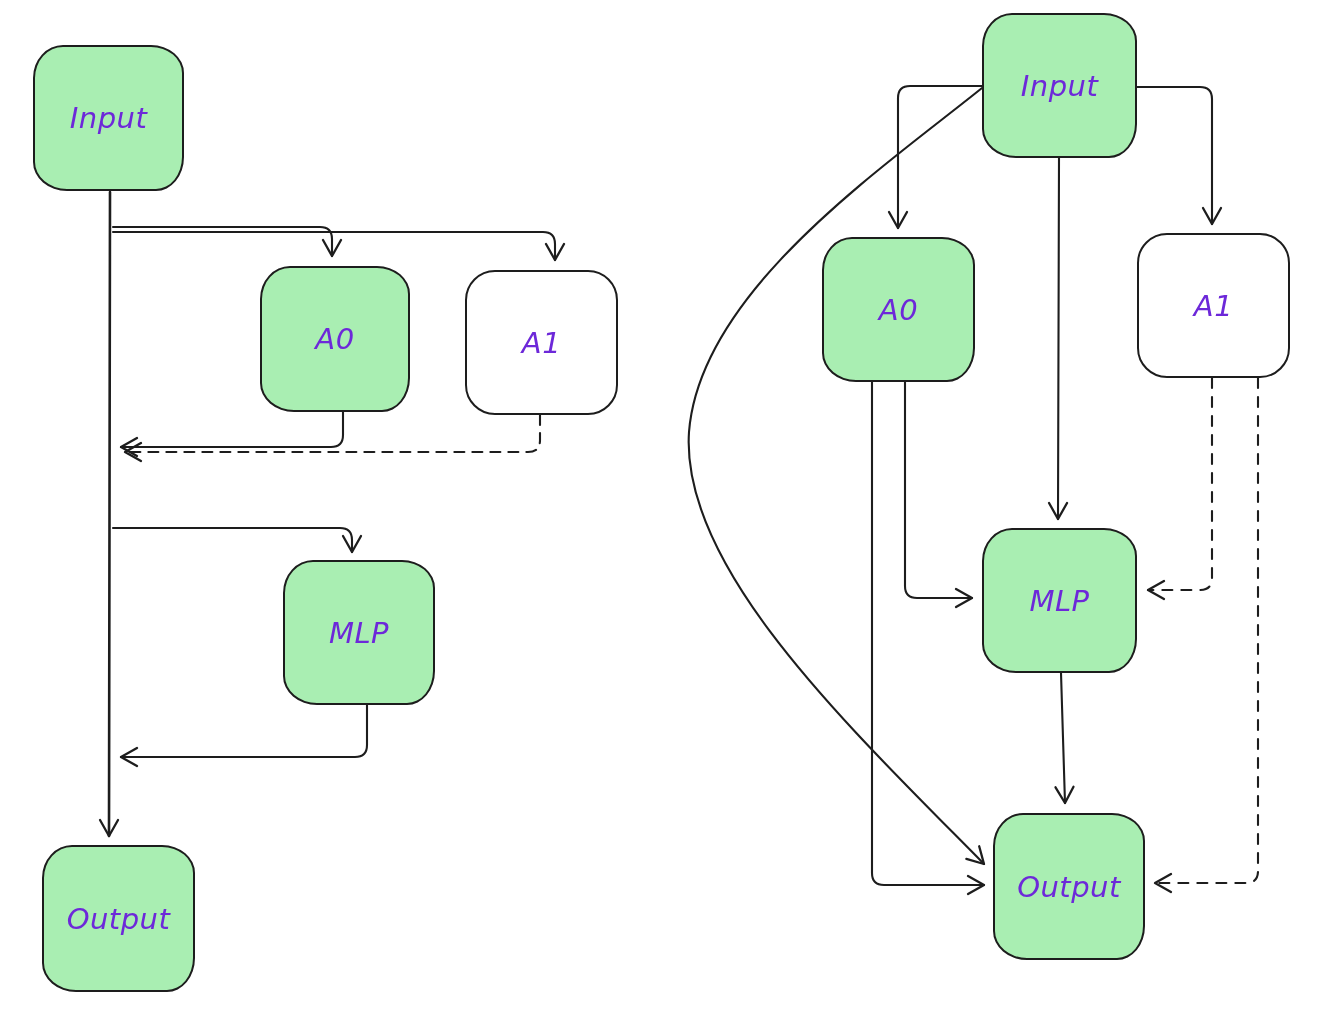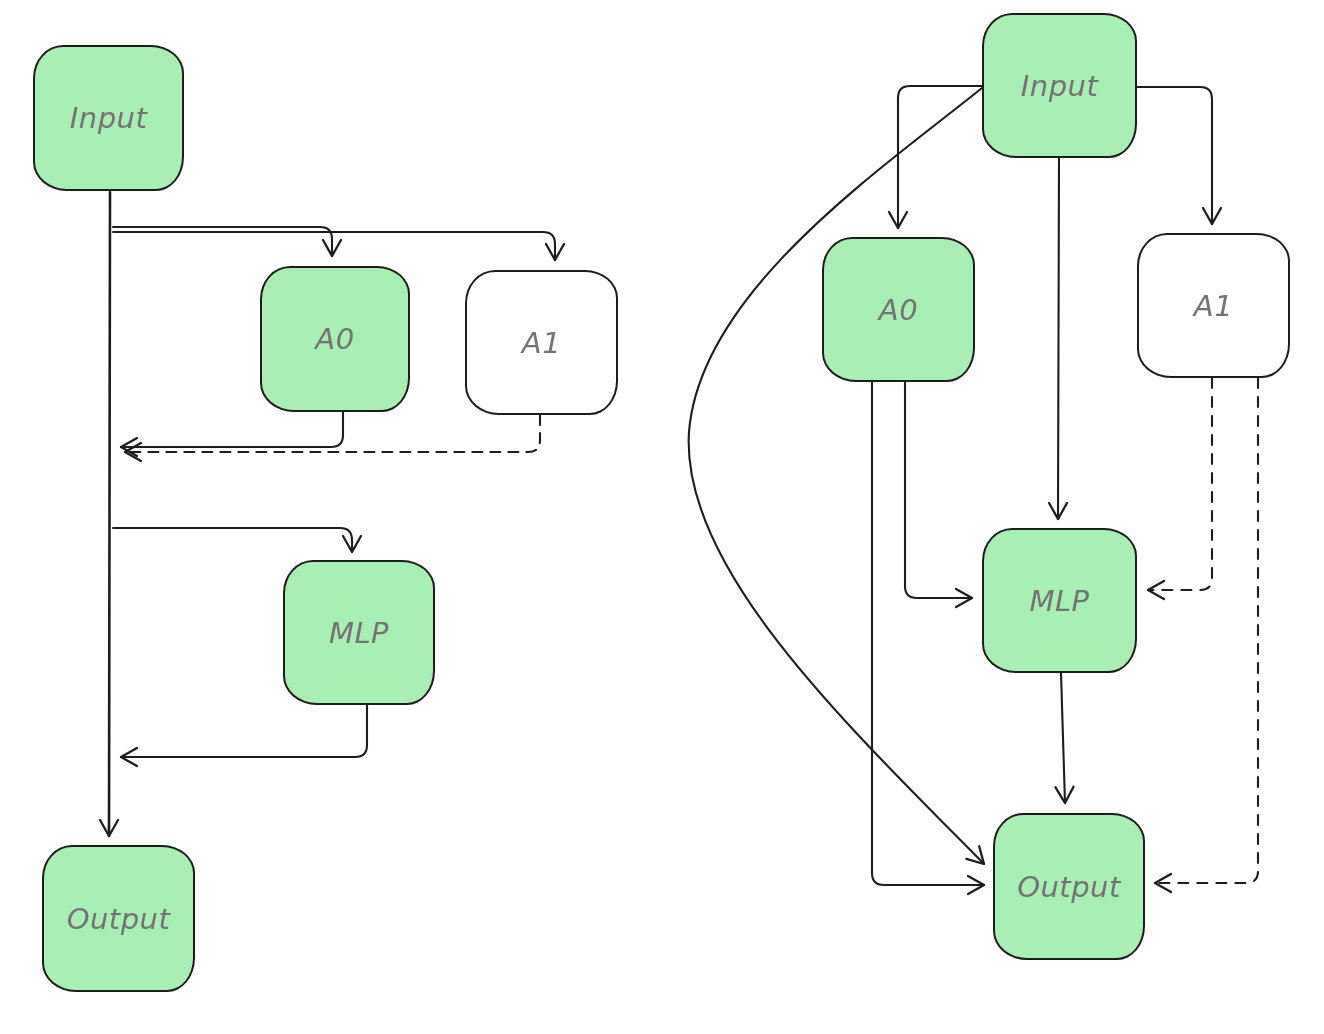--- a/index.html
+++ b/index.html
@@ -12,26 +12,26 @@
   }
   .edges{position:absolute;left:0;top:0;z-index:1;}
   .node{
     position:absolute;z-index:2;
     box-sizing:border-box;
     border:2.3px solid #1d1d1d;
     border-radius:30px 33px 28px 34px / 33px 28px 34px 29px;
     display:flex;align-items:center;justify-content:center;
   }
   .node.green{background:#a9eeb2;}
-  .node.white{background:#ffffff;}
+  .node.white{background:#ffffff;border-radius:30px;}
   .node-label{
     font-style:italic;
     font-size:29px;
     font-weight:500;
-    color:#737373;
+    color:#6d28d9;
     letter-spacing:0.5px;
     user-select:none;
   }
 </style>
 </head>
 <body>
 
 <div class="canvas">
 
   <svg class="edges" width="1324" height="1034" viewBox="0 0 1324 1034">

